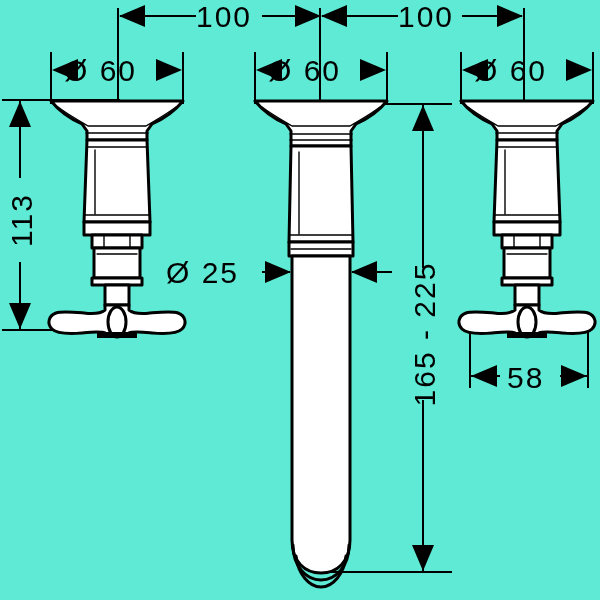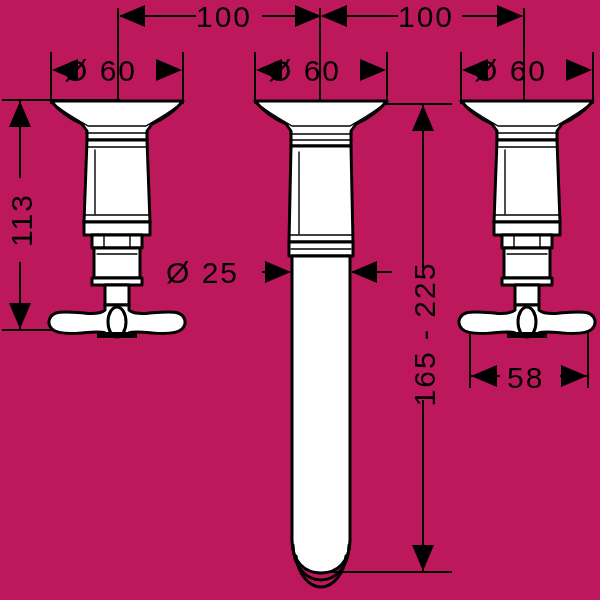--- a/index.html
+++ b/index.html
@@ -8,21 +8,21 @@
     padding: 0;
     background: #ffffff;
   }
   body {
     font-family: "Liberation Sans", sans-serif;
   }
   #drawing-root {
     position: relative;
     width: 600px;
     height: 600px;
-    background: #be185d;
+    background: #5eead4;
     overflow: hidden;
     text-align: center;
   }
   #drawing-svg {
     display: block;
     width: 600px;
     height: 600px;
   }
   .dim-text {
     font-family: "Liberation Sans", sans-serif;

